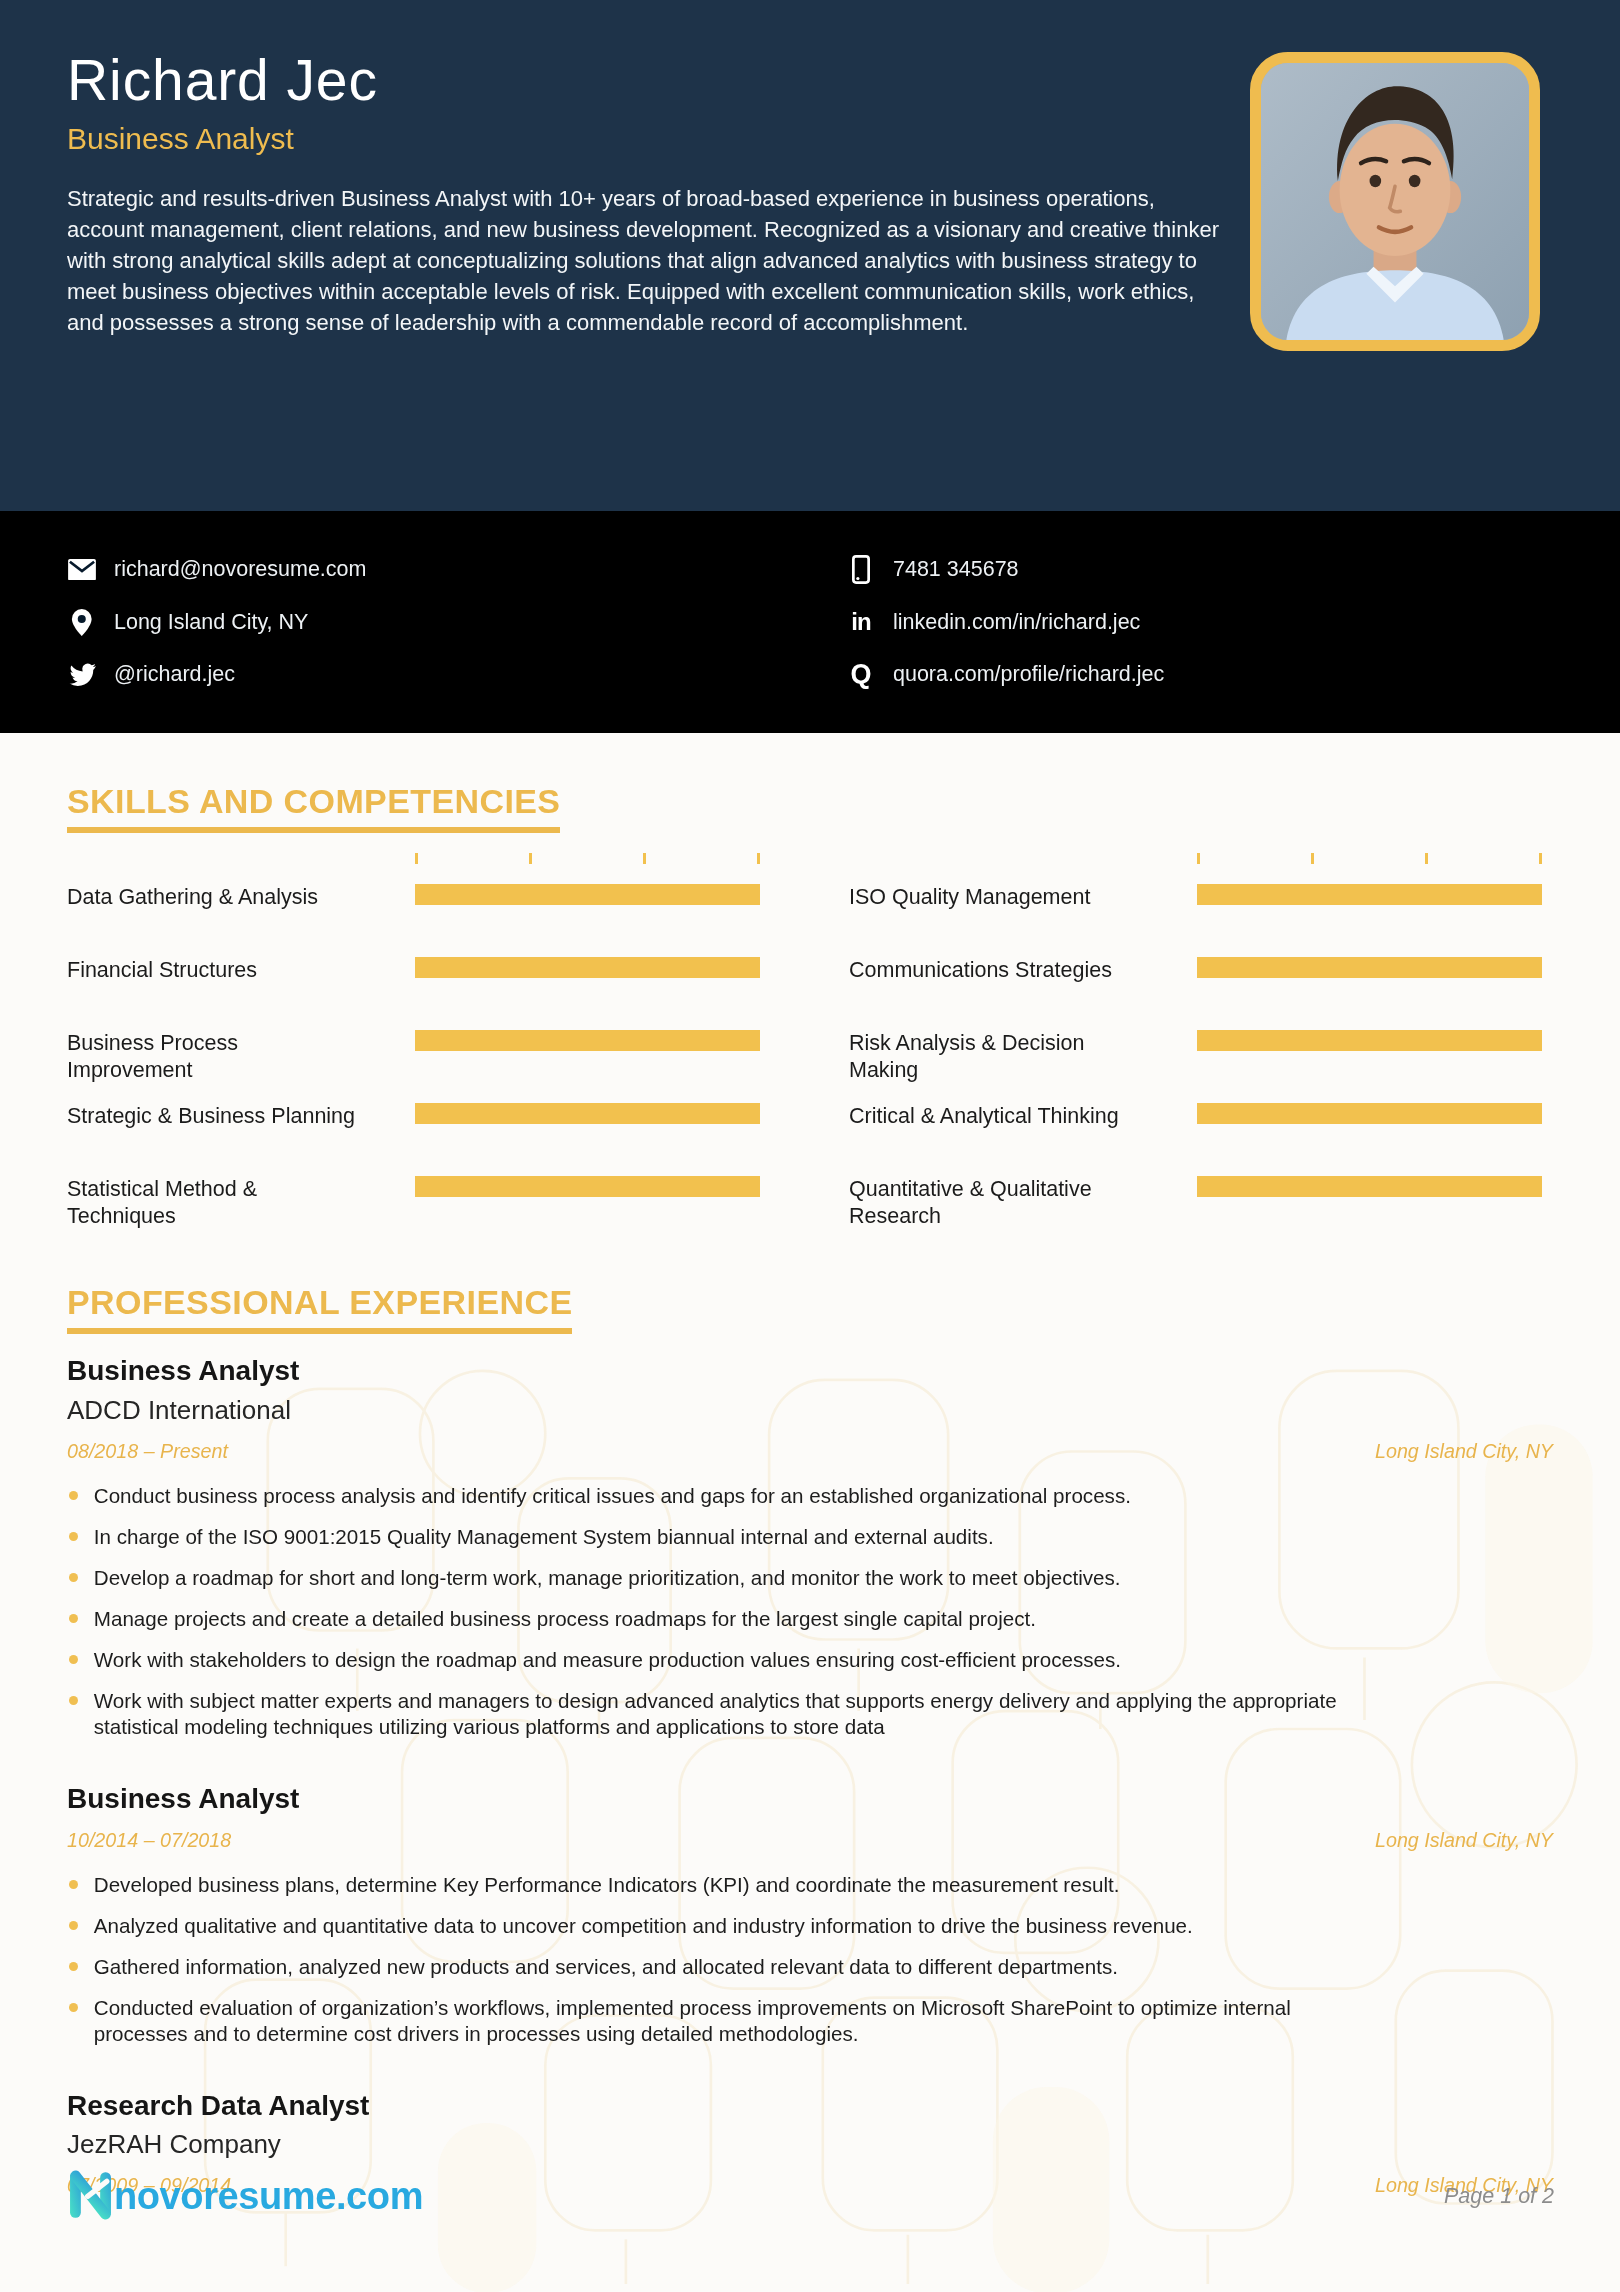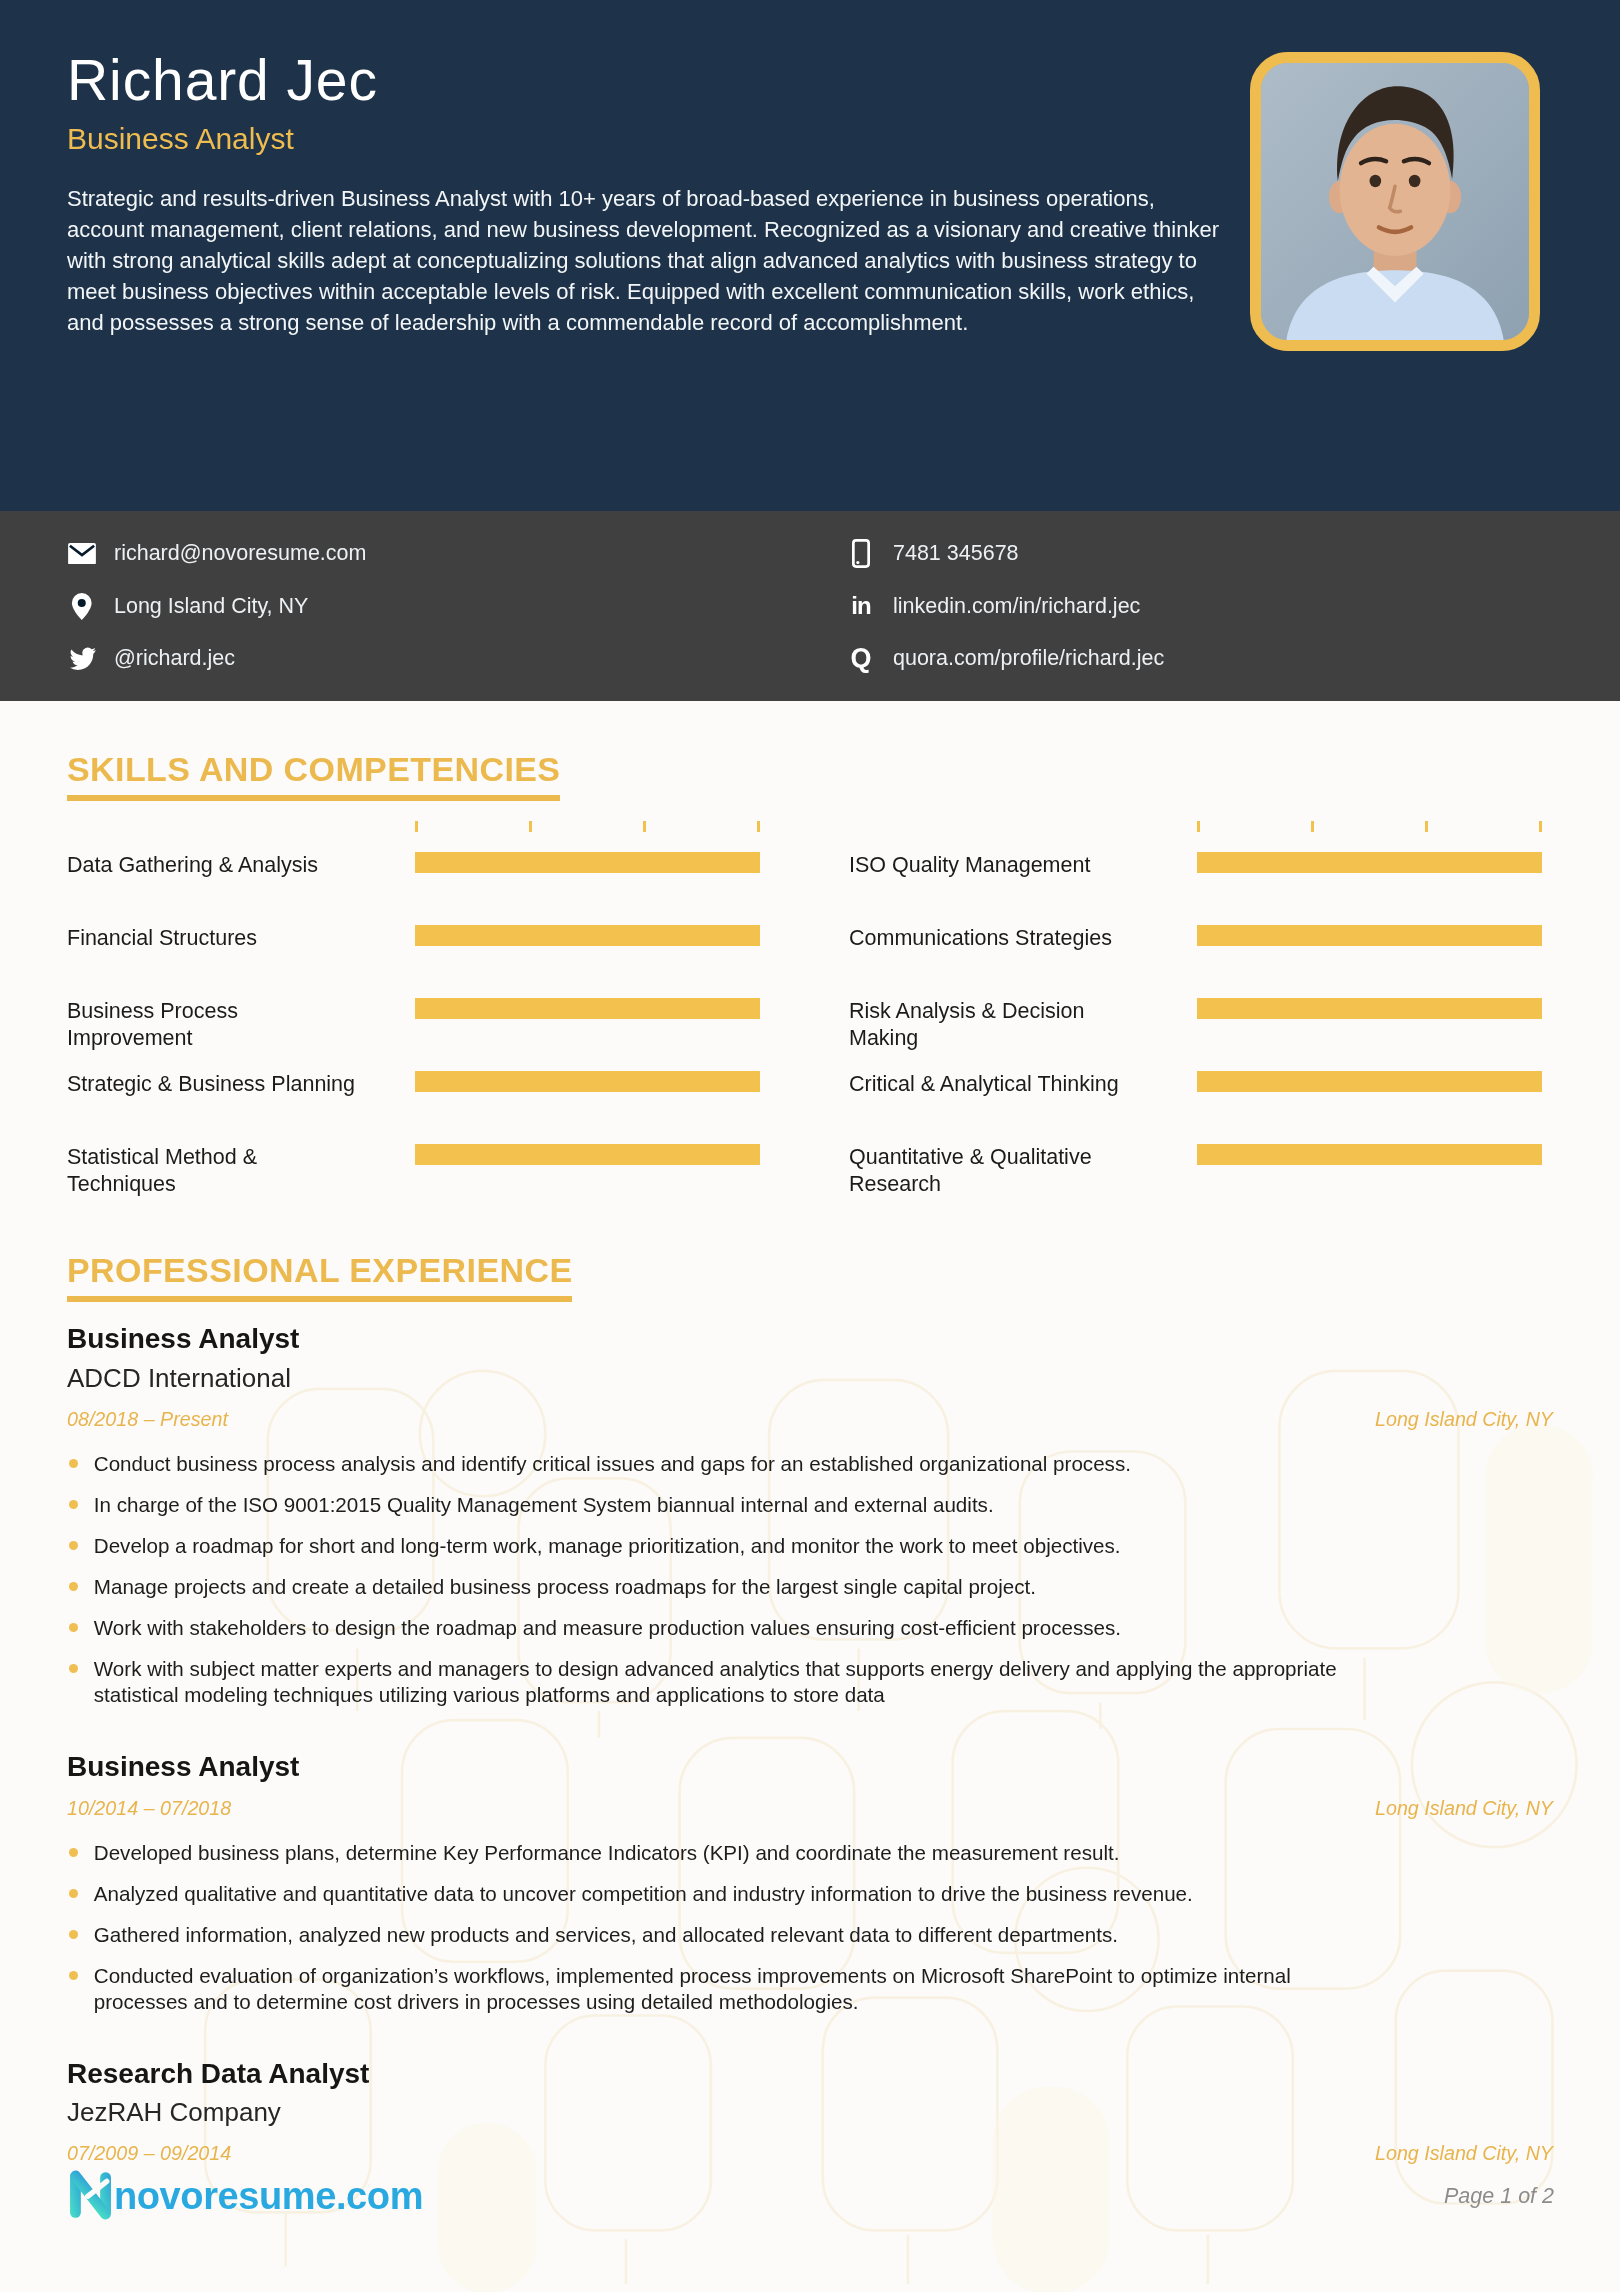--- a/index.html
+++ b/index.html
@@ -15,21 +15,21 @@
   .header { position:relative; z-index:1; background:#1E3349; height:511px; padding:47px 80px 0 67px; }
   .name { font-size:57px; font-weight:400; color:#FFFFFF; letter-spacing:0.9px; }
   .job-subtitle { font-size:30px; font-weight:400; color:#EFBC4F; margin-top:9px; }
   .summary { margin-top:27px; max-width:1155px; font-size:22px; line-height:31px; color:#F3F6F8; }
   .photo-frame {
     position:absolute; top:52px; right:80px; width:290px; height:299px;
     border:11.6px solid #EFBC4F; border-radius:38px; overflow:hidden; background:#9FB0BF;
   }
   .photo-frame svg { display:block; width:100%; height:100%; }
   
-  .contact { position:relative; z-index:1; background:#404040; height:190px; display:flex; padding:0 67px; color:#EDF1F4; }
+  .contact { position:relative; z-index:1; background:#000000; height:222px; display:flex; padding:0 67px; color:#EDF1F4; }
   .contact-col { display:flex; flex-direction:column; justify-content:center; gap:22.4px; }
   .contact-col.left { width:779px; }
   .contact-col.right { flex:1; }
   .contact-item { display:flex; align-items:center; height:30px; }
   .cicon { width:30px; height:30px; display:flex; align-items:center; justify-content:center; margin-right:17px; flex:0 0 30px; }
   .cicon svg { display:block; }
   .cicon .glyph { color:#FFFFFF; font-weight:700; }
   .cicon .glyph.in { font-size:24px; letter-spacing:-0.9px; }
   .cicon .glyph.q { font-size:27px; }
   .contact-text { font-size:21.5px; color:#EDF1F4; }

